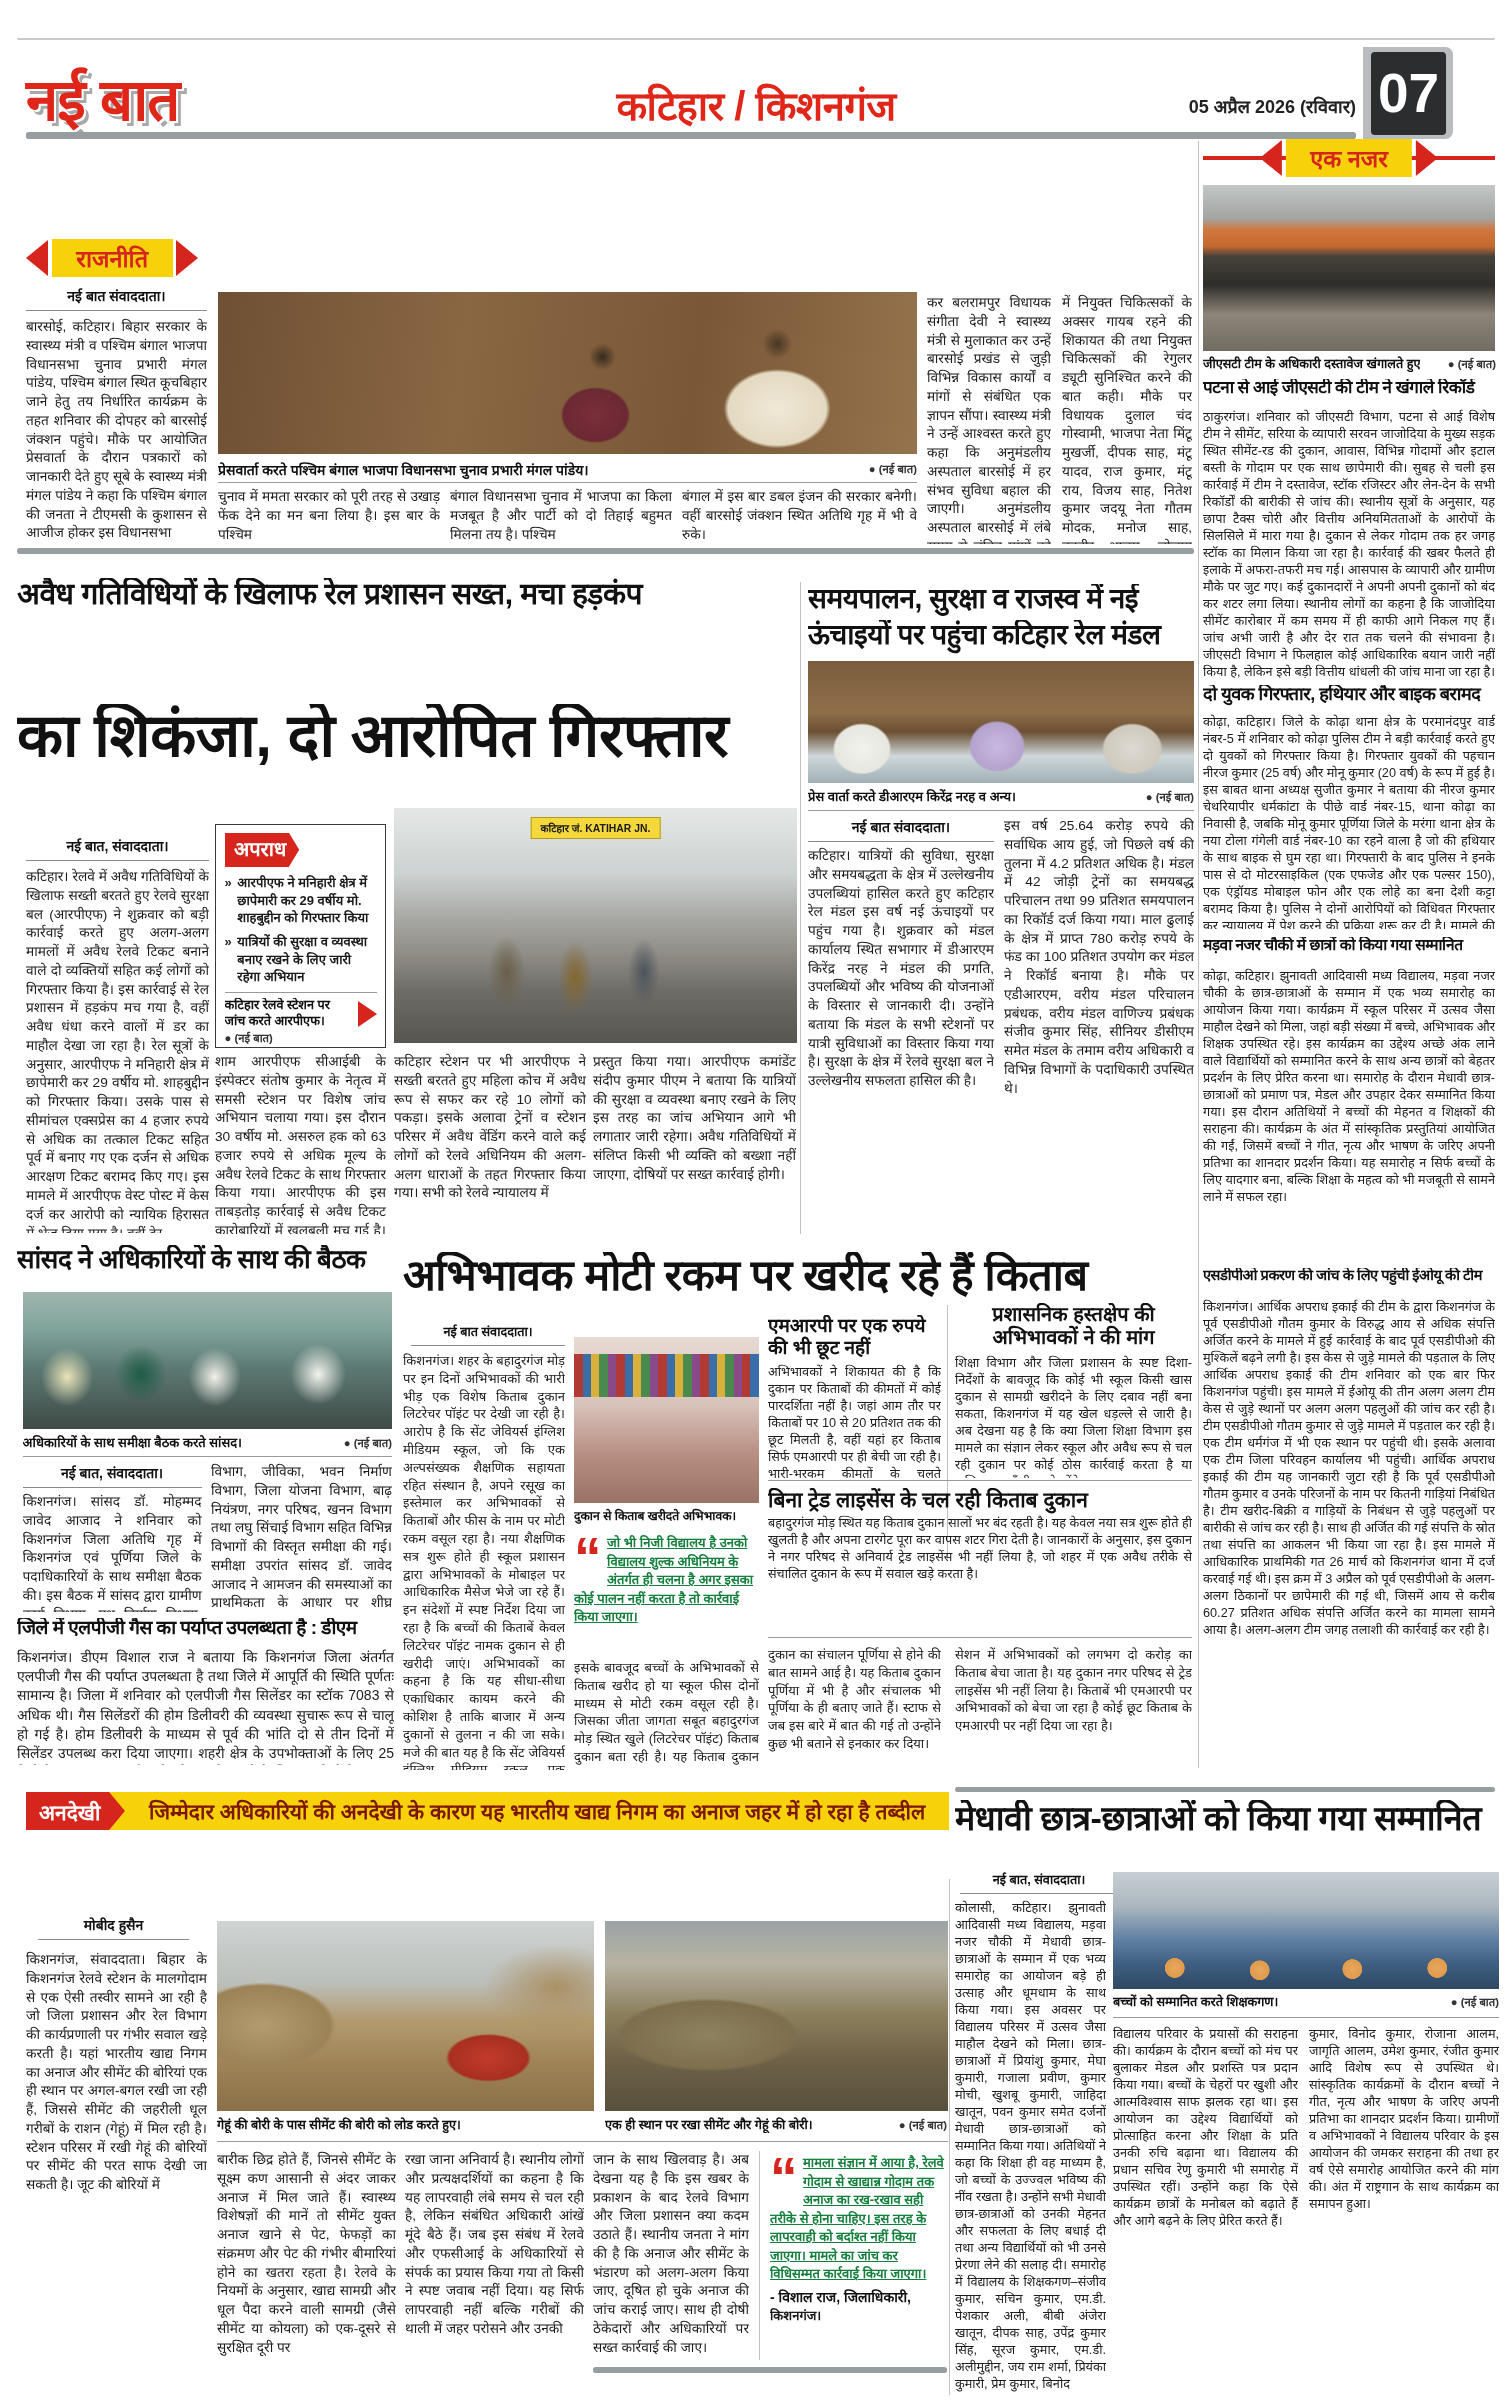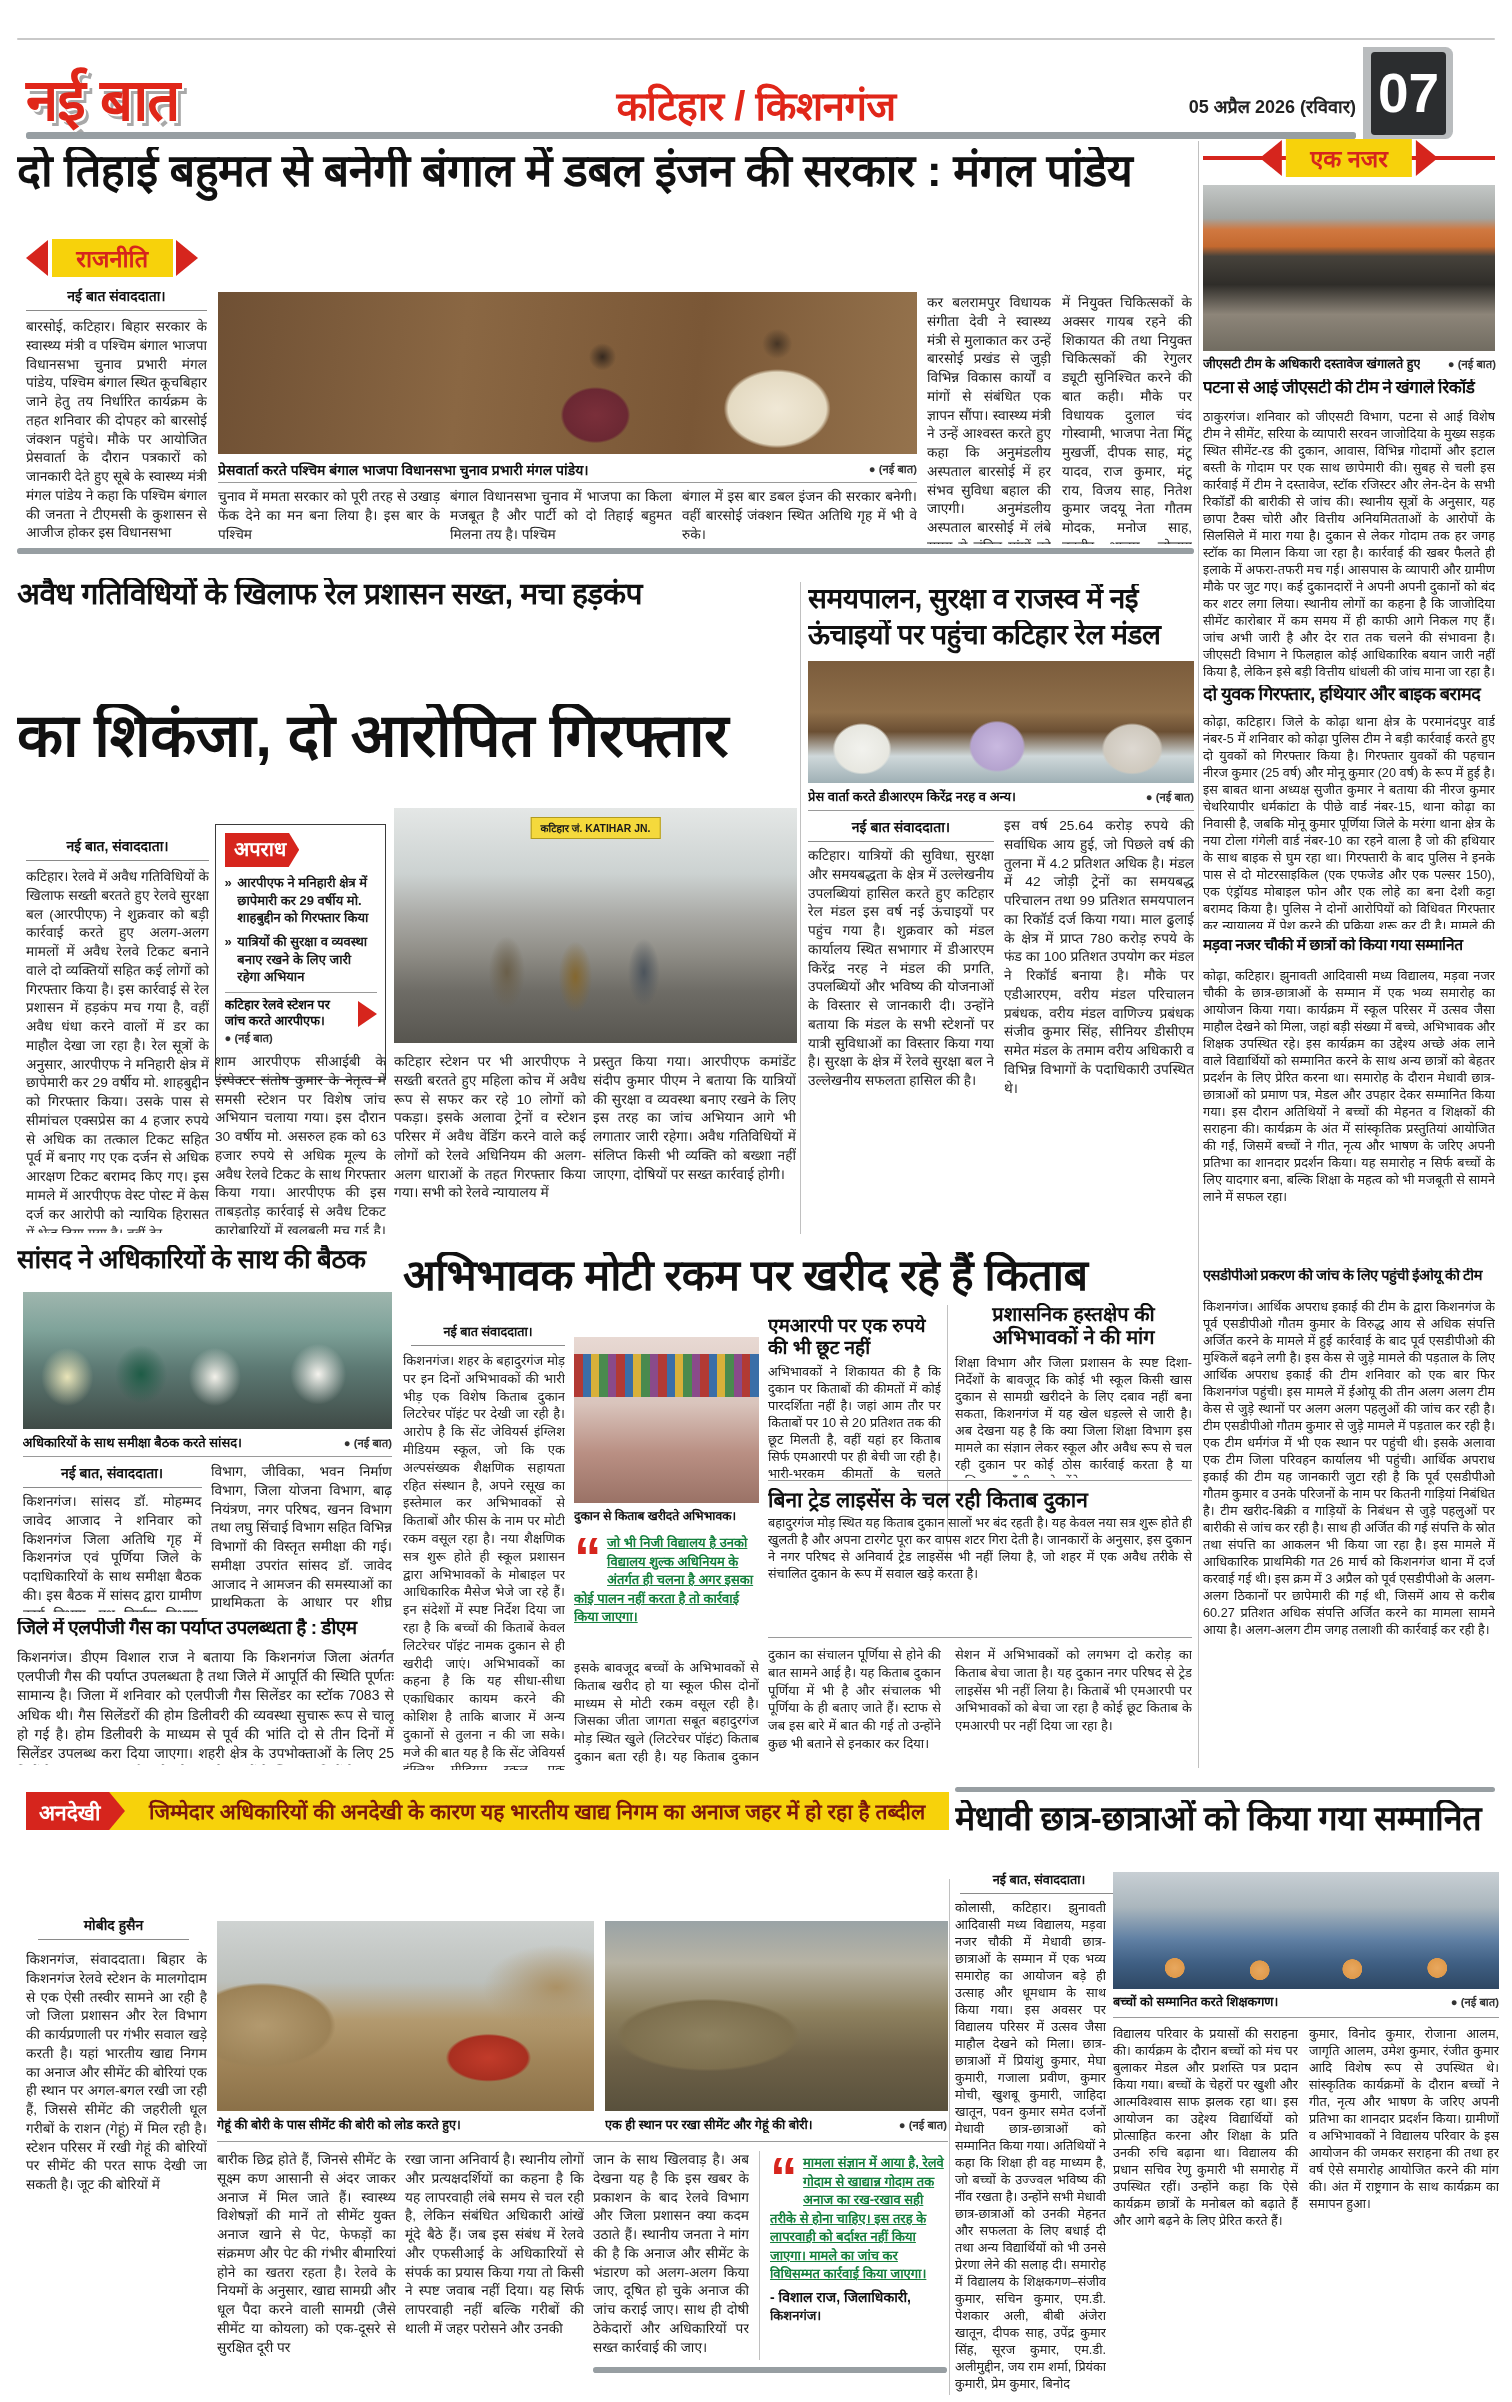--- a/index.html
+++ b/index.html
@@ -62,21 +62,20 @@
 <div class="page">
 
   <div class="b rule" style="left:17px;top:38px;width:1478px;height:1.9px;background:#c9c9c9;"></div>
   <div class="b masthead-logo" style="left:26px;top:58px;width:282px;">नई बात</div>
   <div class="b edition" style="left:527px;top:77px;width:458px;">कटिहार / किशनगंज</div>
   <div class="b date" style="left:1168px;top:94px;width:188px;">05 अप्रैल 2026 (रविवार)</div>
   <div class="b pageno-slab" style="left:1363px;top:47px;width:90px;height:92px;"></div>
   <div class="b pageno" style="left:1371px;top:52px;width:75px;height:83px;">07</div>
   <div class="b rule" style="left:26px;top:132px;width:1330px;height:6.6px;"></div>
 
-  <div class="b hl" style="left:17px;top:147px;width:1179px;height:58px;font-size:45px;">दो तिहाई बहुमत से बनेगी बंगाल में डबल इंजन की सरकार : मंगल पांडेय</div>
 
   <div class="b badge-row" style="left:26px;top:239px;">
     <span class="tri-l arrow-left-icon"></span>
     <span class="yellow-badge">राजनीति</span>
     <span class="tri-r arrow-right-icon"></span>
   </div>
   <div class="b byline" style="left:26px;top:286px;width:181px;">नई बात संवाददाता।</div>
   <div class="b body-text" style="left:26px;top:318px;width:181px;height:224px;">बारसोई, कटिहार। बिहार सरकार के स्वास्थ्य मंत्री व पश्चिम बंगाल भाजपा विधानसभा चुनाव प्रभारी मंगल पांडेय, पश्चिम बंगाल स्थित कूचबिहार जाने हेतु तय निर्धारित कार्यक्रम के तहत शनिवार की दोपहर को बारसोई जंक्शन पहुंचे। मौके पर आयोजित प्रेसवार्ता के दौरान पत्रकारों को जानकारी देते हुए सूबे के स्वास्थ्य मंत्री मंगल पांडेय ने कहा कि पश्चिम बंगाल की जनता ने टीएमसी के कुशासन से आजीज होकर इस विधानसभा</div>
 
   <div class="b photo ph-press" style="left:218px;top:292px;width:699px;height:162px;"></div>
@@ -113,21 +112,21 @@
   <div class="b small-text" style="left:1203px;top:968px;width:292px;height:288px;">कोढ़ा, कटिहार। झुनावती आदिवासी मध्य विद्यालय, मड़वा नजर चौकी के छात्र-छात्राओं के सम्मान में एक भव्य समारोह का आयोजन किया गया। कार्यक्रम में स्कूल परिसर में उत्सव जैसा माहौल देखने को मिला, जहां बड़ी संख्या में बच्चे, अभिभावक और शिक्षक उपस्थित रहे। इस कार्यक्रम का उद्देश्य अच्छे अंक लाने वाले विद्यार्थियों को सम्मानित करने के साथ अन्य छात्रों को बेहतर प्रदर्शन के लिए प्रेरित करना था। समारोह के दौरान मेधावी छात्र-छात्राओं को प्रमाण पत्र, मेडल और उपहार देकर सम्मानित किया गया। इस दौरान अतिथियों ने बच्चों की मेहनत व शिक्षकों की सराहना की। कार्यक्रम के अंत में सांस्कृतिक प्रस्तुतियां आयोजित की गईं, जिसमें बच्चों ने गीत, नृत्य और भाषण के जरिए अपनी प्रतिभा का शानदार प्रदर्शन किया। यह समारोह न सिर्फ बच्चों के लिए यादगार बना, बल्कि शिक्षा के महत्व को भी मजबूती से सामने लाने में सफल रहा।</div>
 
   <div class="b hl" style="left:1203px;top:1268px;width:292px;height:22.6px;font-size:14.6px;">एसडीपीओ प्रकरण की जांच के लिए पहुंची ईओयू की टीम</div>
   <div class="b small-text" style="left:1203px;top:1299px;width:292px;height:467px;">किशनगंज। आर्थिक अपराध इकाई की टीम के द्वारा किशनगंज के पूर्व एसडीपीओ गौतम कुमार के विरुद्ध आय से अधिक संपत्ति अर्जित करने के मामले में हुई कार्रवाई के बाद पूर्व एसडीपीओ की मुश्किलें बढ़ने लगी है। इस केस से जुड़े मामले की पड़ताल के लिए आर्थिक अपराध इकाई की टीम शनिवार को एक बार फिर किशनगंज पहुंची। इस मामले में ईओयू की तीन अलग अलग टीम केस से जुड़े स्थानों पर अलग अलग पहलुओं की जांच कर रही है। टीम एसडीपीओ गौतम कुमार से जुड़े मामले में पड़ताल कर रही है। एक टीम धर्मगंज में भी एक स्थान पर पहुंची थी। इसके अलावा एक टीम जिला परिवहन कार्यालय भी पहुंची। आर्थिक अपराध इकाई की टीम यह जानकारी जुटा रही है कि पूर्व एसडीपीओ गौतम कुमार व उनके परिजनों के नाम पर कितनी गाड़ियां निबंधित है। टीम खरीद-बिक्री व गाड़ियों के निबंधन से जुड़े पहलुओं पर बारीकी से जांच कर रही है। साथ ही अर्जित की गई संपत्ति के स्रोत तथा संपत्ति का आकलन भी किया जा रहा है। इस मामले में आधिकारिक प्राथमिकी गत 26 मार्च को किशनगंज थाना में दर्ज करवाई गई थी। इस क्रम में 3 अप्रैल को पूर्व एसडीपीओ के अलग-अलग ठिकानों पर छापेमारी की गई थी, जिसमें आय से करीब 60.27 प्रतिशत अधिक संपत्ति अर्जित करने का मामला सामने आया है। अलग-अलग टीम जगह तलाशी की कार्रवाई कर रही है।</div>
 
   <div class="b hl" style="left:17px;top:578px;width:780px;height:38px;font-size:30px;">अवैध गतिविधियों के खिलाफ रेल प्रशासन सख्त, मचा हड़कंप</div>
   <div class="b hl" style="left:17px;top:704px;width:763px;height:79px;font-size:60px;">का शिकंजा, दो आरोपित गिरफ्तार</div>
   <div class="b byline" style="left:26px;top:836px;width:183px;">नई बात, संवाददाता।</div>
   <div class="b body-text" style="left:26px;top:868px;width:183px;height:365px;">कटिहार। रेलवे में अवैध गतिविधियों के खिलाफ सख्ती बरतते हुए रेलवे सुरक्षा बल (आरपीएफ) ने शुक्रवार को बड़ी कार्रवाई करते हुए अलग-अलग मामलों में अवैध रेलवे टिकट बनाने वाले दो व्यक्तियों सहित कई लोगों को गिरफ्तार किया है। इस कार्रवाई से रेल प्रशासन में हड़कंप मच गया है, वहीं अवैध धंधा करने वालों में डर का माहौल देखा जा रहा है। रेल सूत्रों के अनुसार, आरपीएफ ने मनिहारी क्षेत्र में छापेमारी कर 29 वर्षीय मो. शाहबुद्दीन को गिरफ्तार किया। उसके पास से सीमांचल एक्सप्रेस का 4 हजार रुपये से अधिक का तत्काल टिकट सहित पूर्व में बनाए गए एक दर्जन से अधिक आरक्षण टिकट बरामद किए गए। इस मामले में आरपीएफ वेस्ट पोस्ट में केस दर्ज कर आरोपी को न्यायिक हिरासत में भेज दिया गया है। वहीं देर</div>
 
-  <div class="b crime-box" style="left:215px;top:824px;width:171px;height:256px;">
+  <div class="b crime-box" style="left:215px;top:824px;width:171px;height:224px;">
     <span class="crime-badge">अपराध</span>
     <div class="bullet">
         <span class="bicon">»</span>
         <span>आरपीएफ ने मनिहारी क्षेत्र में छापेमारी कर 29 वर्षीय मो. शाहबुद्दीन को गिरफ्तार किया</span>
       </div>
     <div class="bullet">
         <span class="bicon">»</span>
         <span>यात्रियों की सुरक्षा व व्यवस्था बनाए रखने के लिए जारी रहेगा अभियान</span>
       </div>
     <div class="hairline" style="margin-top:7.5px;"></div>

